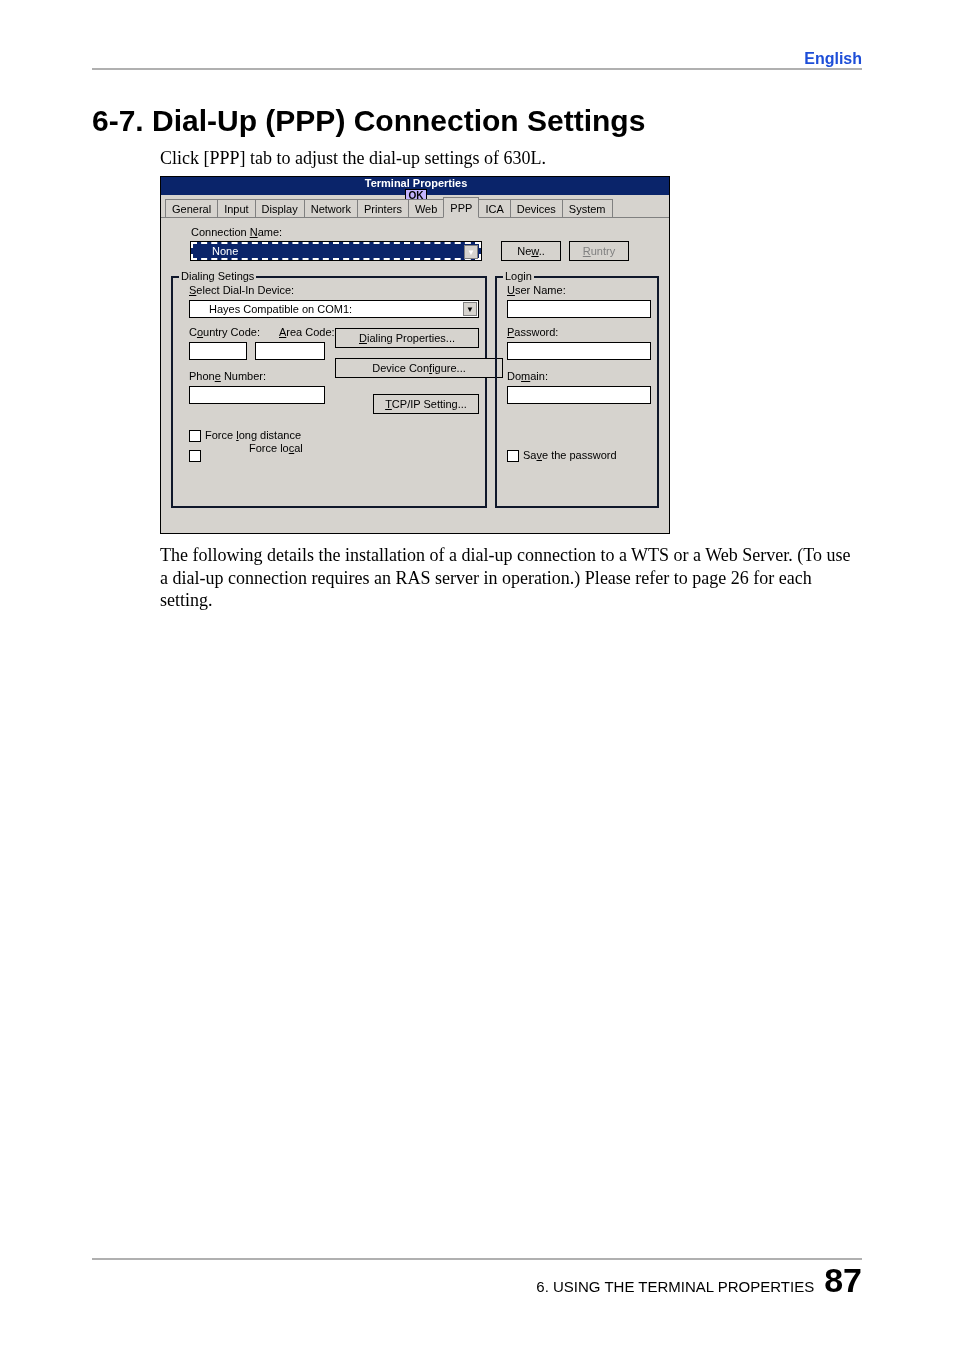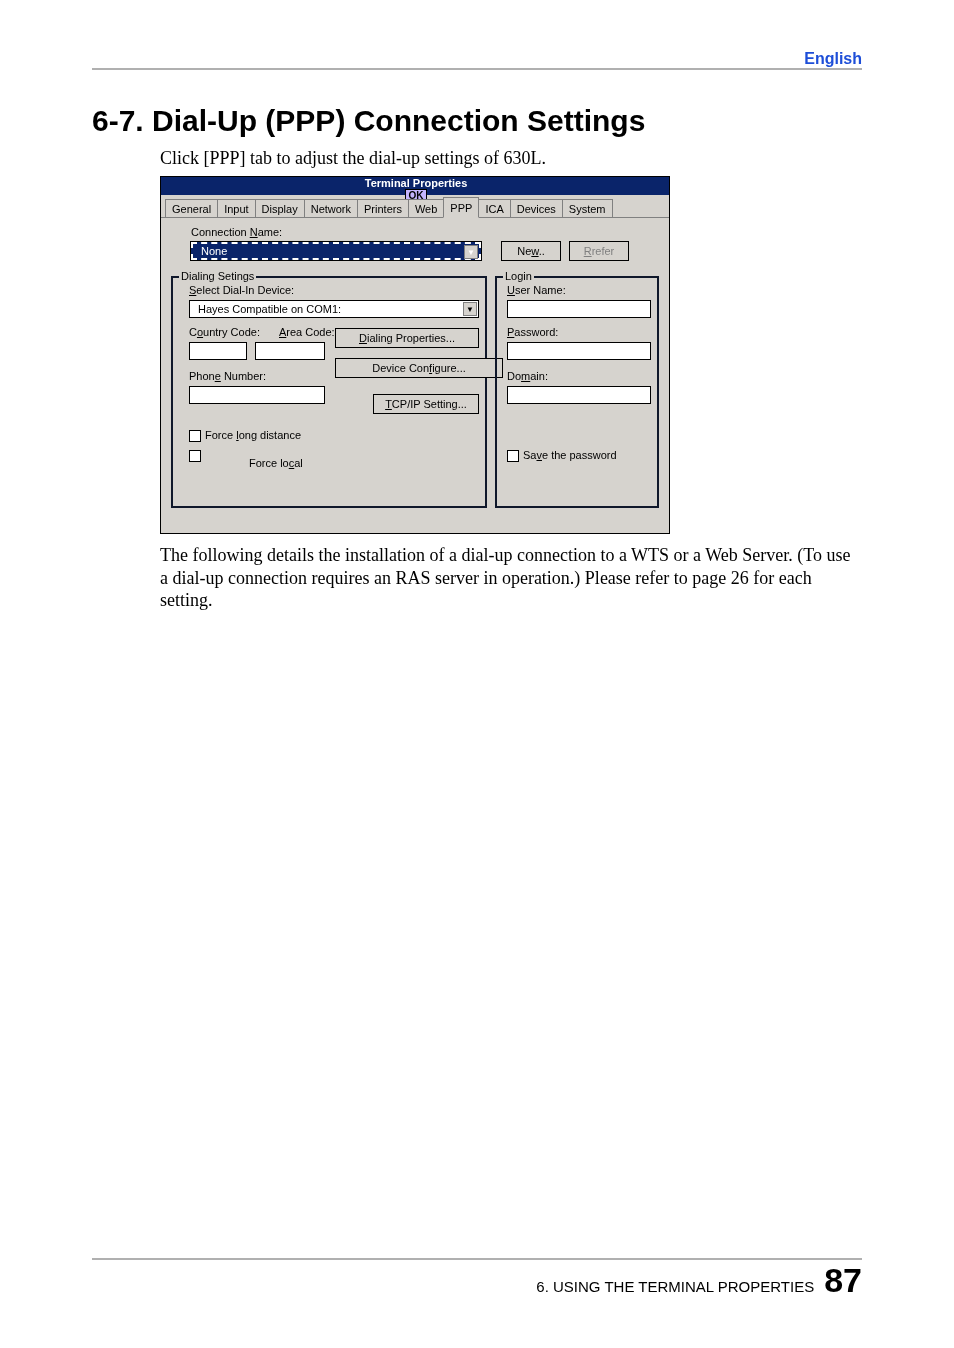--- a/index.html
+++ b/index.html
@@ -128,21 +128,21 @@
   }
   .underline {
     text-decoration: underline;
   }
   .field {
     position: absolute;
     background: #fff;
     border: 1px solid #000;
     height: 18px;
     box-sizing: border-box;
-    padding: 1px 8px;
+    padding: 1px 19px;
     font-size: 11px;
     display: flex;
     align-items: center;
   }
   .field.inverse {
     background: #0A246A;
     color: #fff;
   }
   .combo-btn {
     position: absolute;
@@ -261,21 +261,21 @@
         <span>Connection </span><span class="underline">N</span><span>ame:</span>
       </div>
       <div class="field inverse" style="left:30px; top:24px; width:290px; border:2px dashed #fff; outline:1px solid #000;">
         <span>None</span>
         <span class="combo-btn">▼</span>
       </div>
       <div class="btn" style="left:340px; top:23px; width:60px;">
         <span><span>Ne</span><span class="underline">w</span><span>..</span></span>
       </div>
       <div class="btn disabled" style="left:408px; top:23px; width:60px;">
-        <span><span class="underline">R</span><span>refer</span></span>
+        <span><span class="underline">R</span><span>untry</span></span>
       </div>
 
       <div class="group" style="left:10px; top:58px; width:316px; height:232px;">
         <div class="group-legend">Dialing Setings</div>
 
         <div class="label" style="left:16px; top:6px;">
           <span class="underline">S</span><span>elect Dial-In Device:</span>
         </div>
         <div class="field" style="left:16px; top:22px; width:290px;">
           <span>Hayes Compatible on COM1:</span>
@@ -304,21 +304,21 @@
         </div>
         <div class="btn" style="left:200px; top:116px; width:106px;">
           <span><span class="underline">T</span><span>CP/IP Setting...</span></span>
         </div>
 
         <div class="chk" style="left:16px; top:152px;"></div>
         <div class="label" style="left:32px; top:151px;">
           <span>Force </span><span class="underline">l</span><span>ong distance</span>
         </div>
         <div class="chk" style="left:16px; top:172px;"></div>
-        <div class="label" style="left:32px; top:179px;padding-left:44px;">
+        <div class="label" style="left:32px; top:164px;padding-left:44px;">
           <span>Force lo</span><span class="underline">c</span><span>al</span>
         </div>
       </div>
 
       <div class="group" style="left:334px; top:58px; width:164px; height:232px;">
         <div class="group-legend">Login</div>
 
         <div class="label" style="left:10px; top:6px;">
           <span class="underline">U</span><span>ser Name:</span>
         </div>

